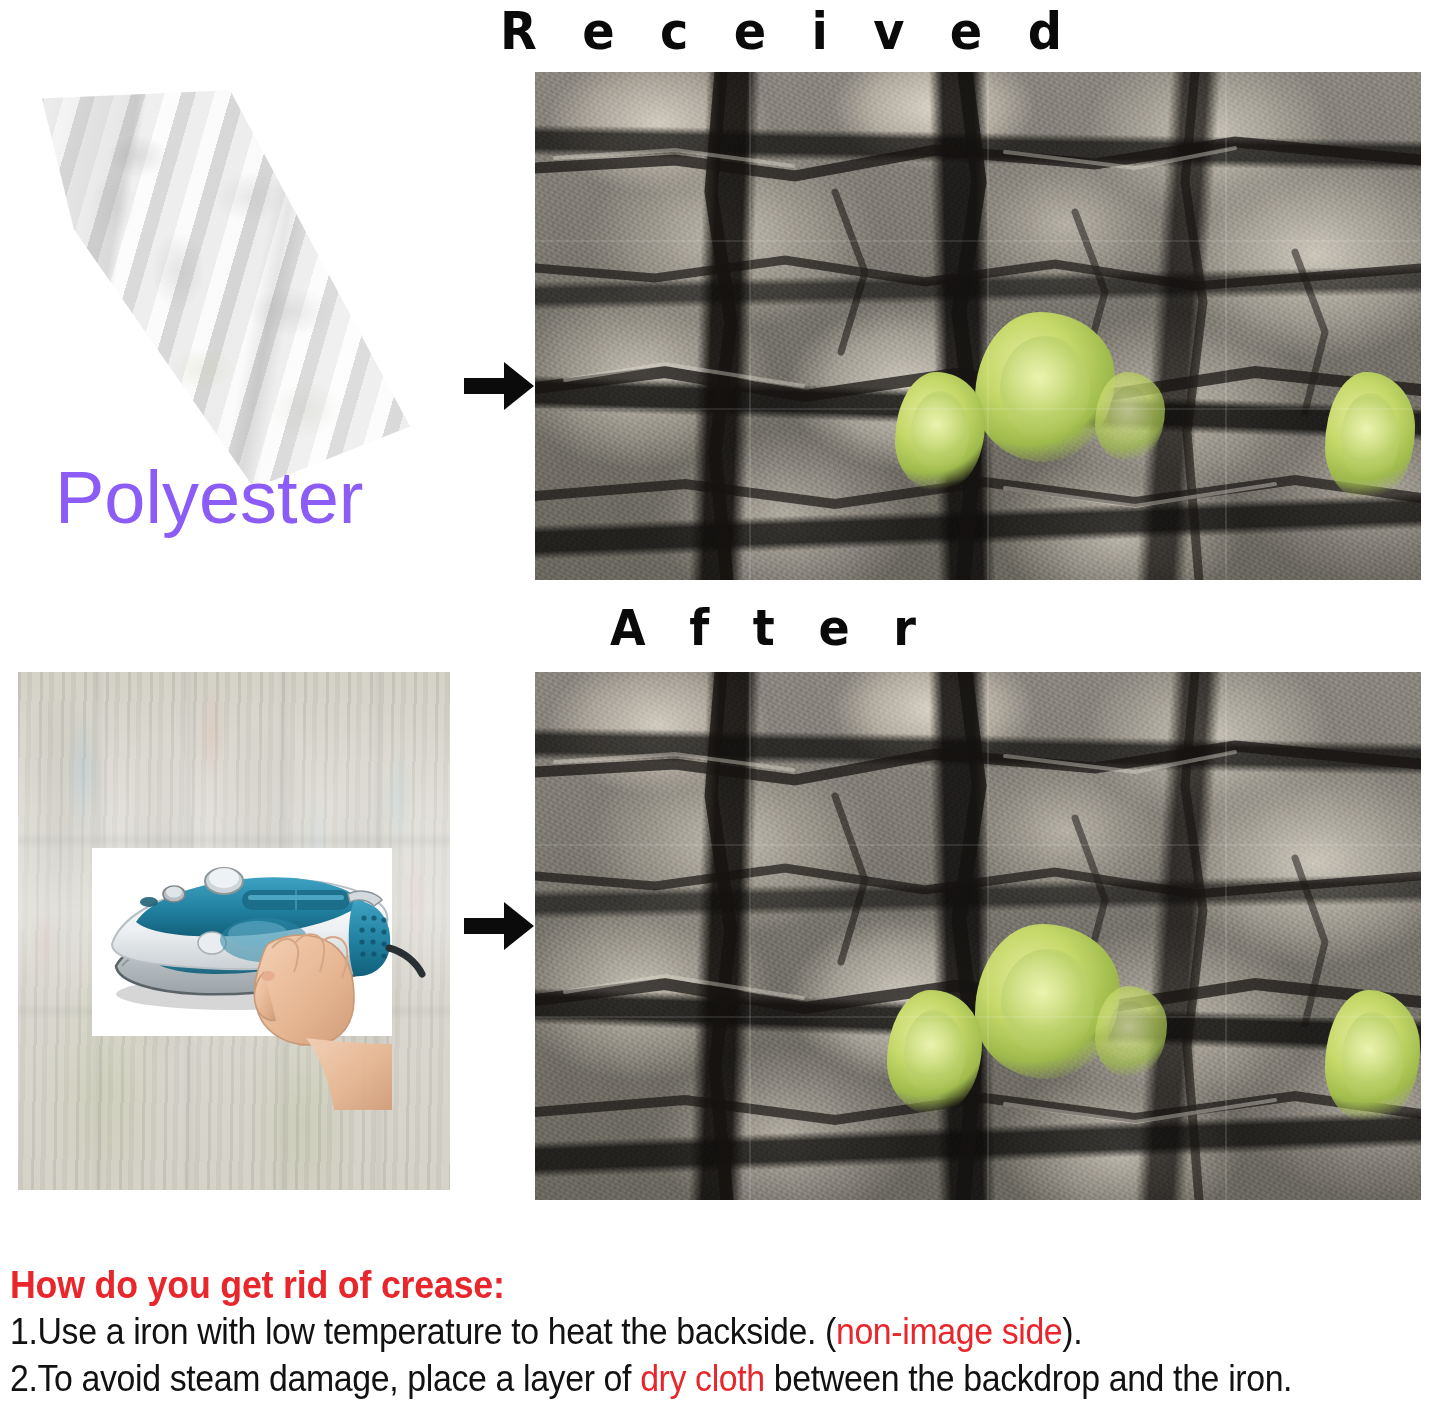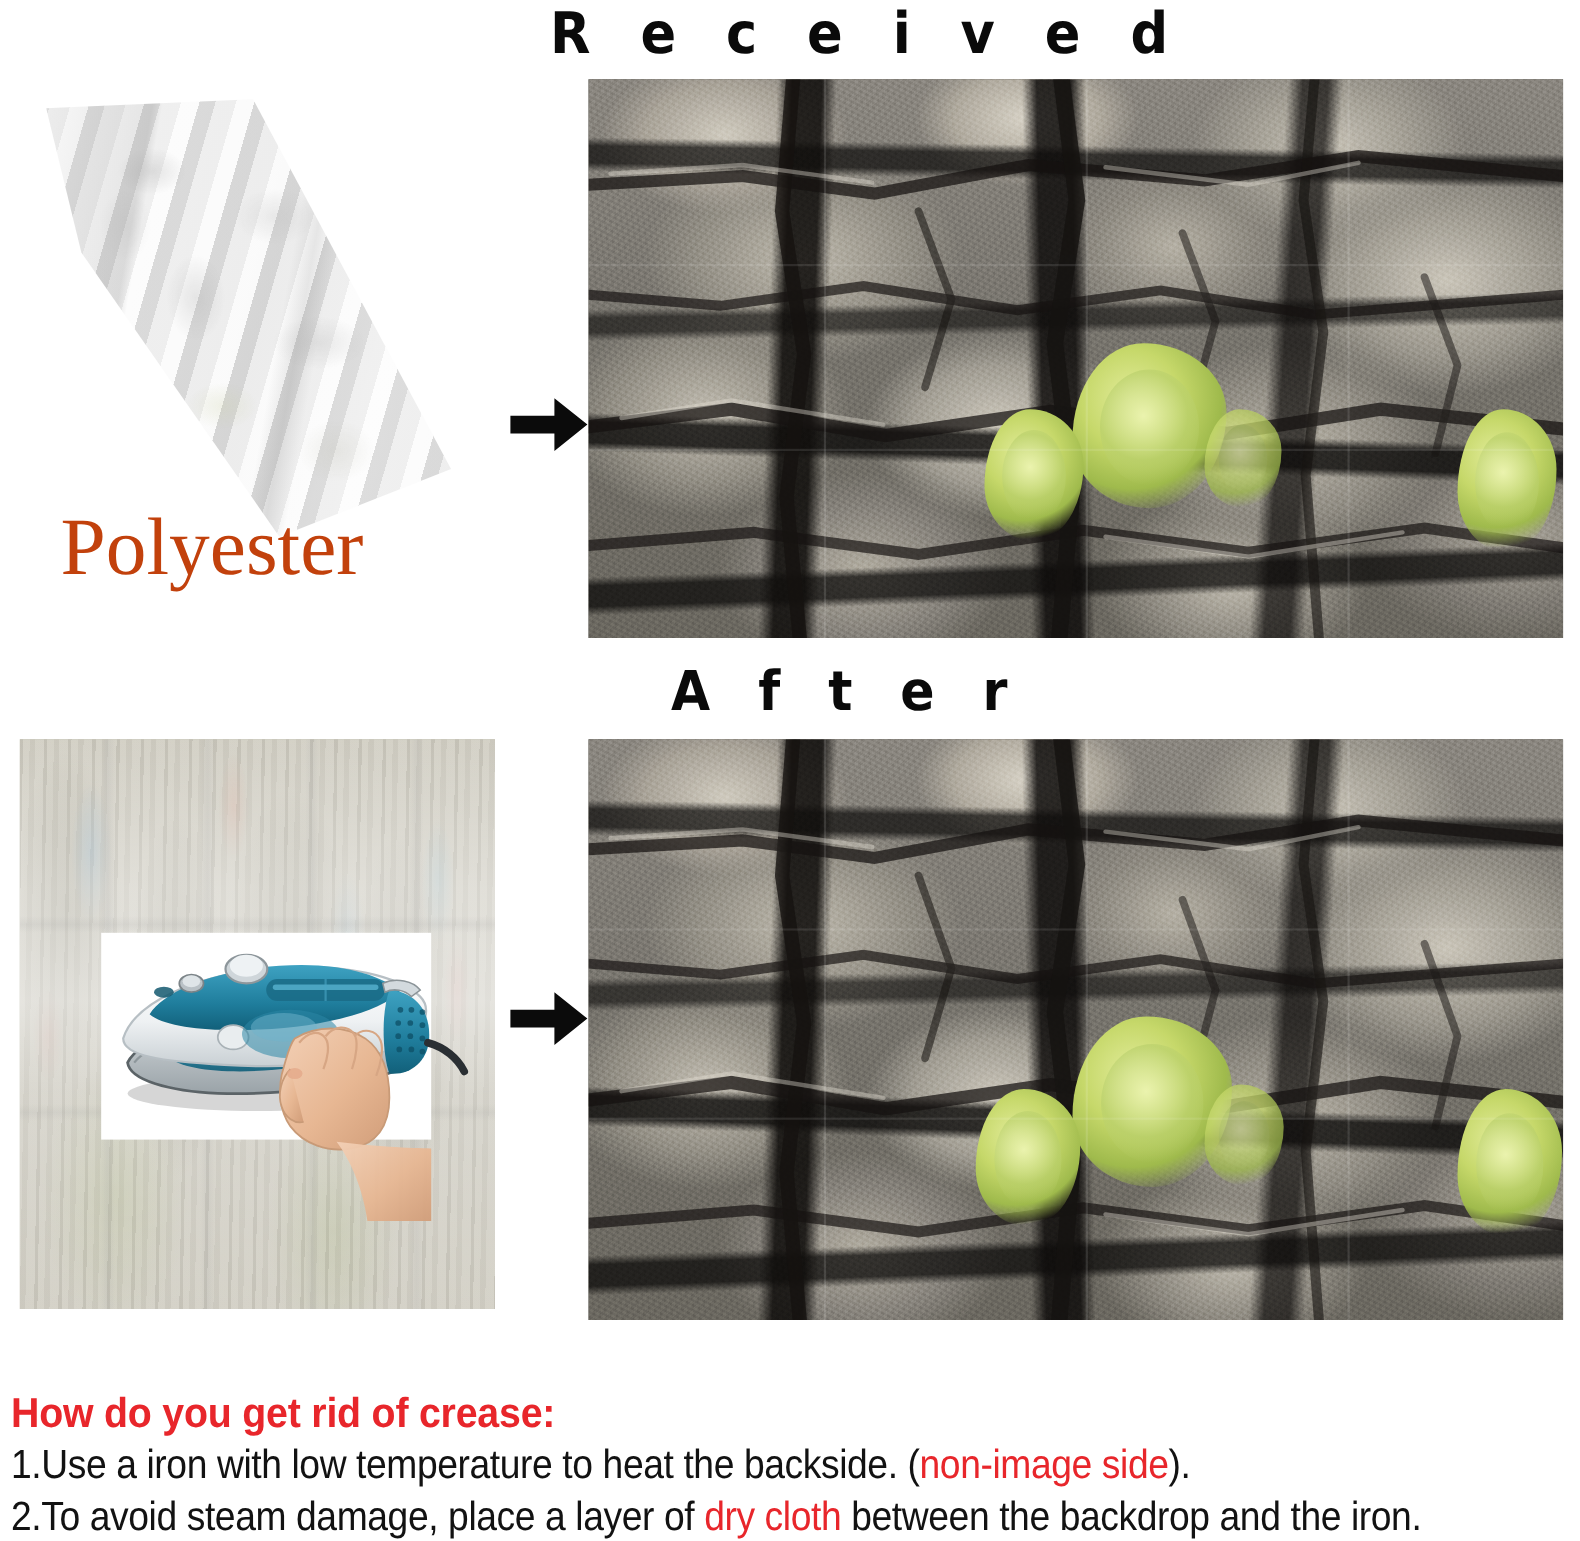--- a/index.html
+++ b/index.html
@@ -38,24 +38,24 @@
     top: 600px;
     font-size: 50px;
     line-height: 56px;
   }
 
   
   #polyester-label {
     position: absolute;
     left: 55px;
     top: 458px;
-    font-family: Liberation Serif, serif;
+    font-family: Liberation Sans, sans-serif;
     font-size: 74px;
     line-height: 80px;
-    color: #c2410c;
+    color: #8b5cf6;
     white-space: nowrap;
     z-index: 5;
   }
 
   
   #folded-fabric {
     position: absolute;
     left: 18px;
     top: 82px;
     width: 400px;

